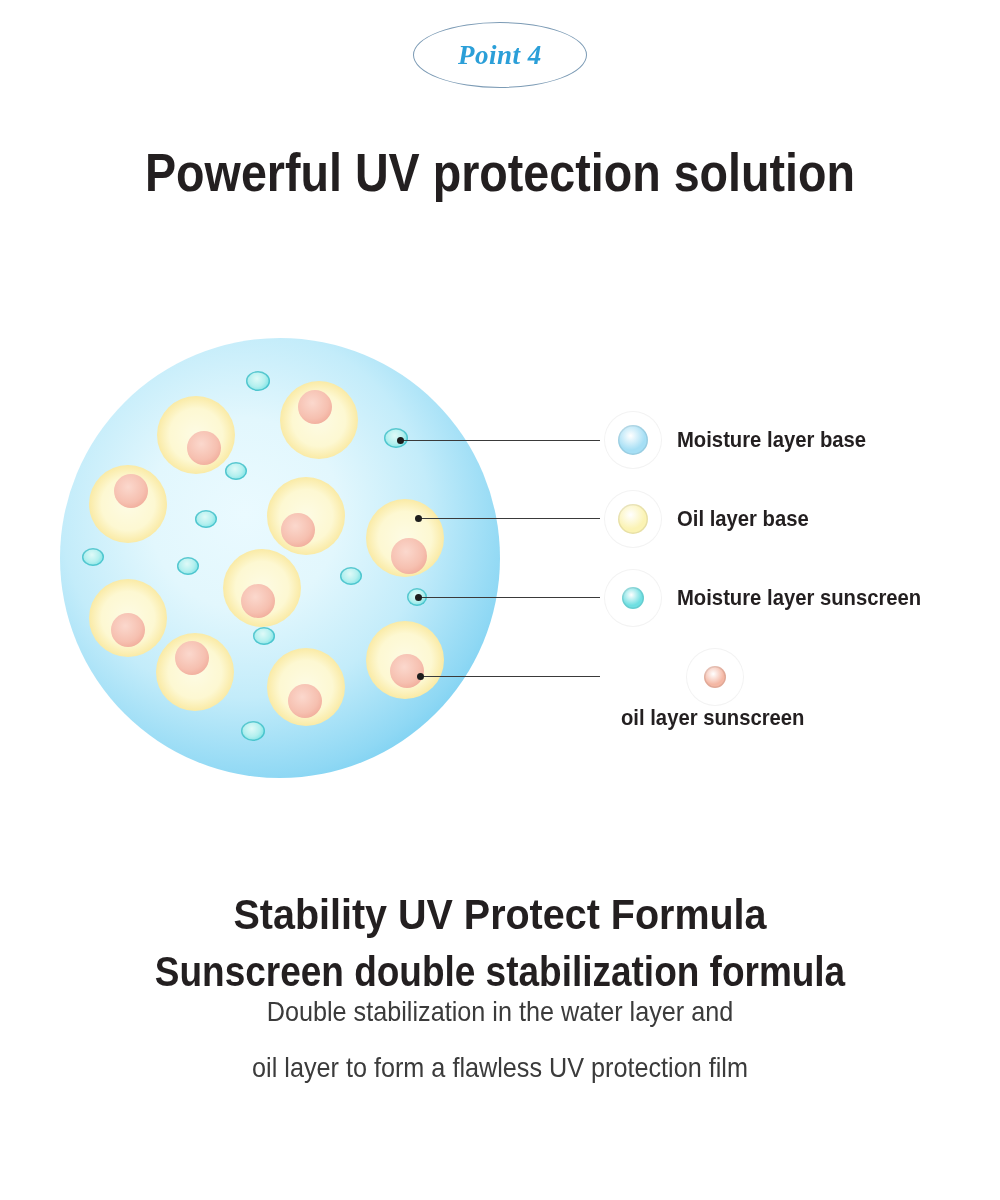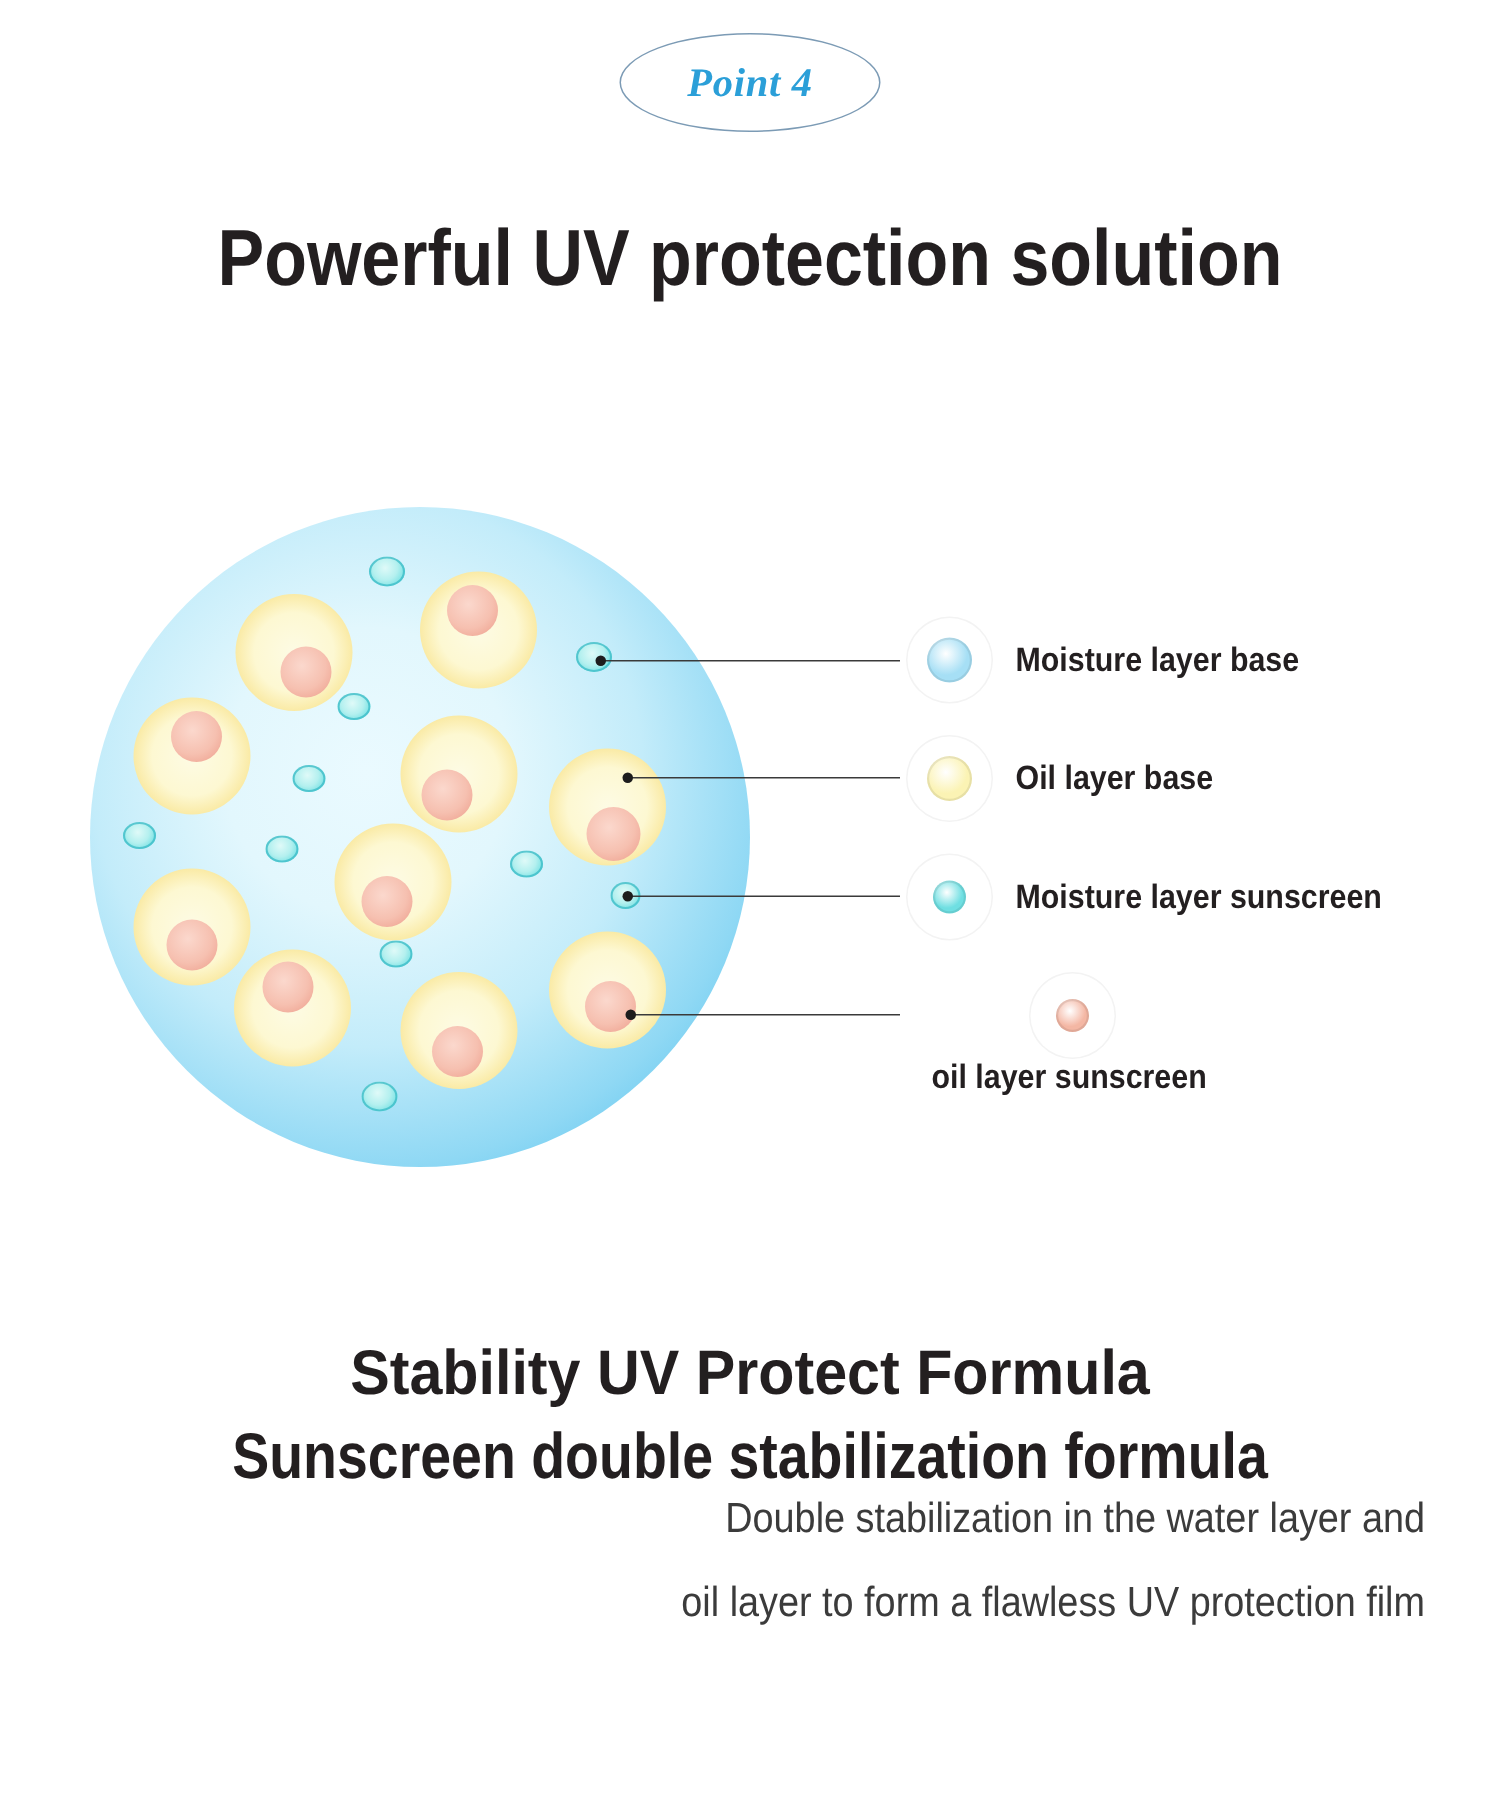--- a/index.html
+++ b/index.html
@@ -198,21 +198,21 @@
     line-height: 1.05;
     transform: scaleX(0.86);
     transform-origin: center center;
     white-space: nowrap;
   }
   #paragraph {
     position: absolute;
     left: 0;
     top: 998px;
     width: 1000px;
-    text-align: right;
+    text-align: center;
   }
   #paragraph .pline {
     font-size: 28px;
     font-weight: 400;
     color: #3b3b3b;
     line-height: 1.0;
     transform: scaleX(0.9);
     transform-origin: center center;
     white-space: nowrap;
   }

